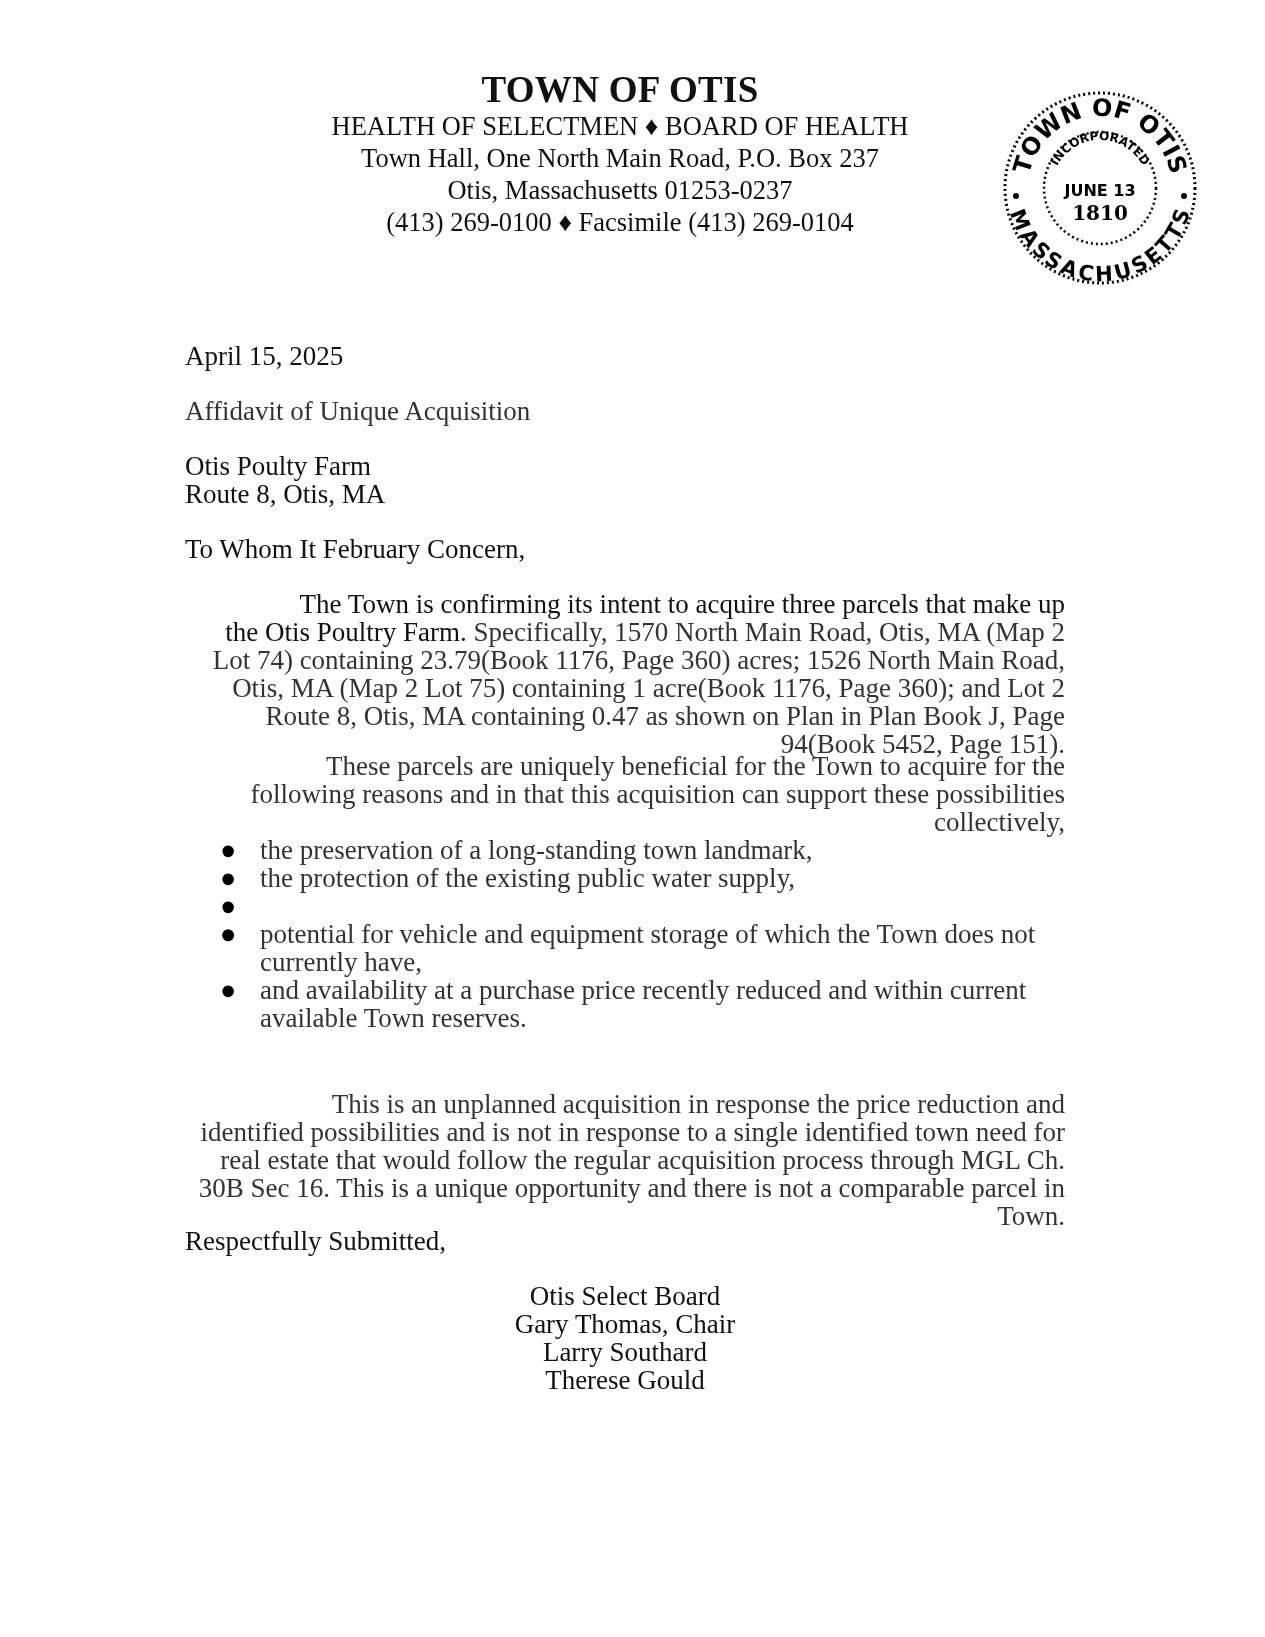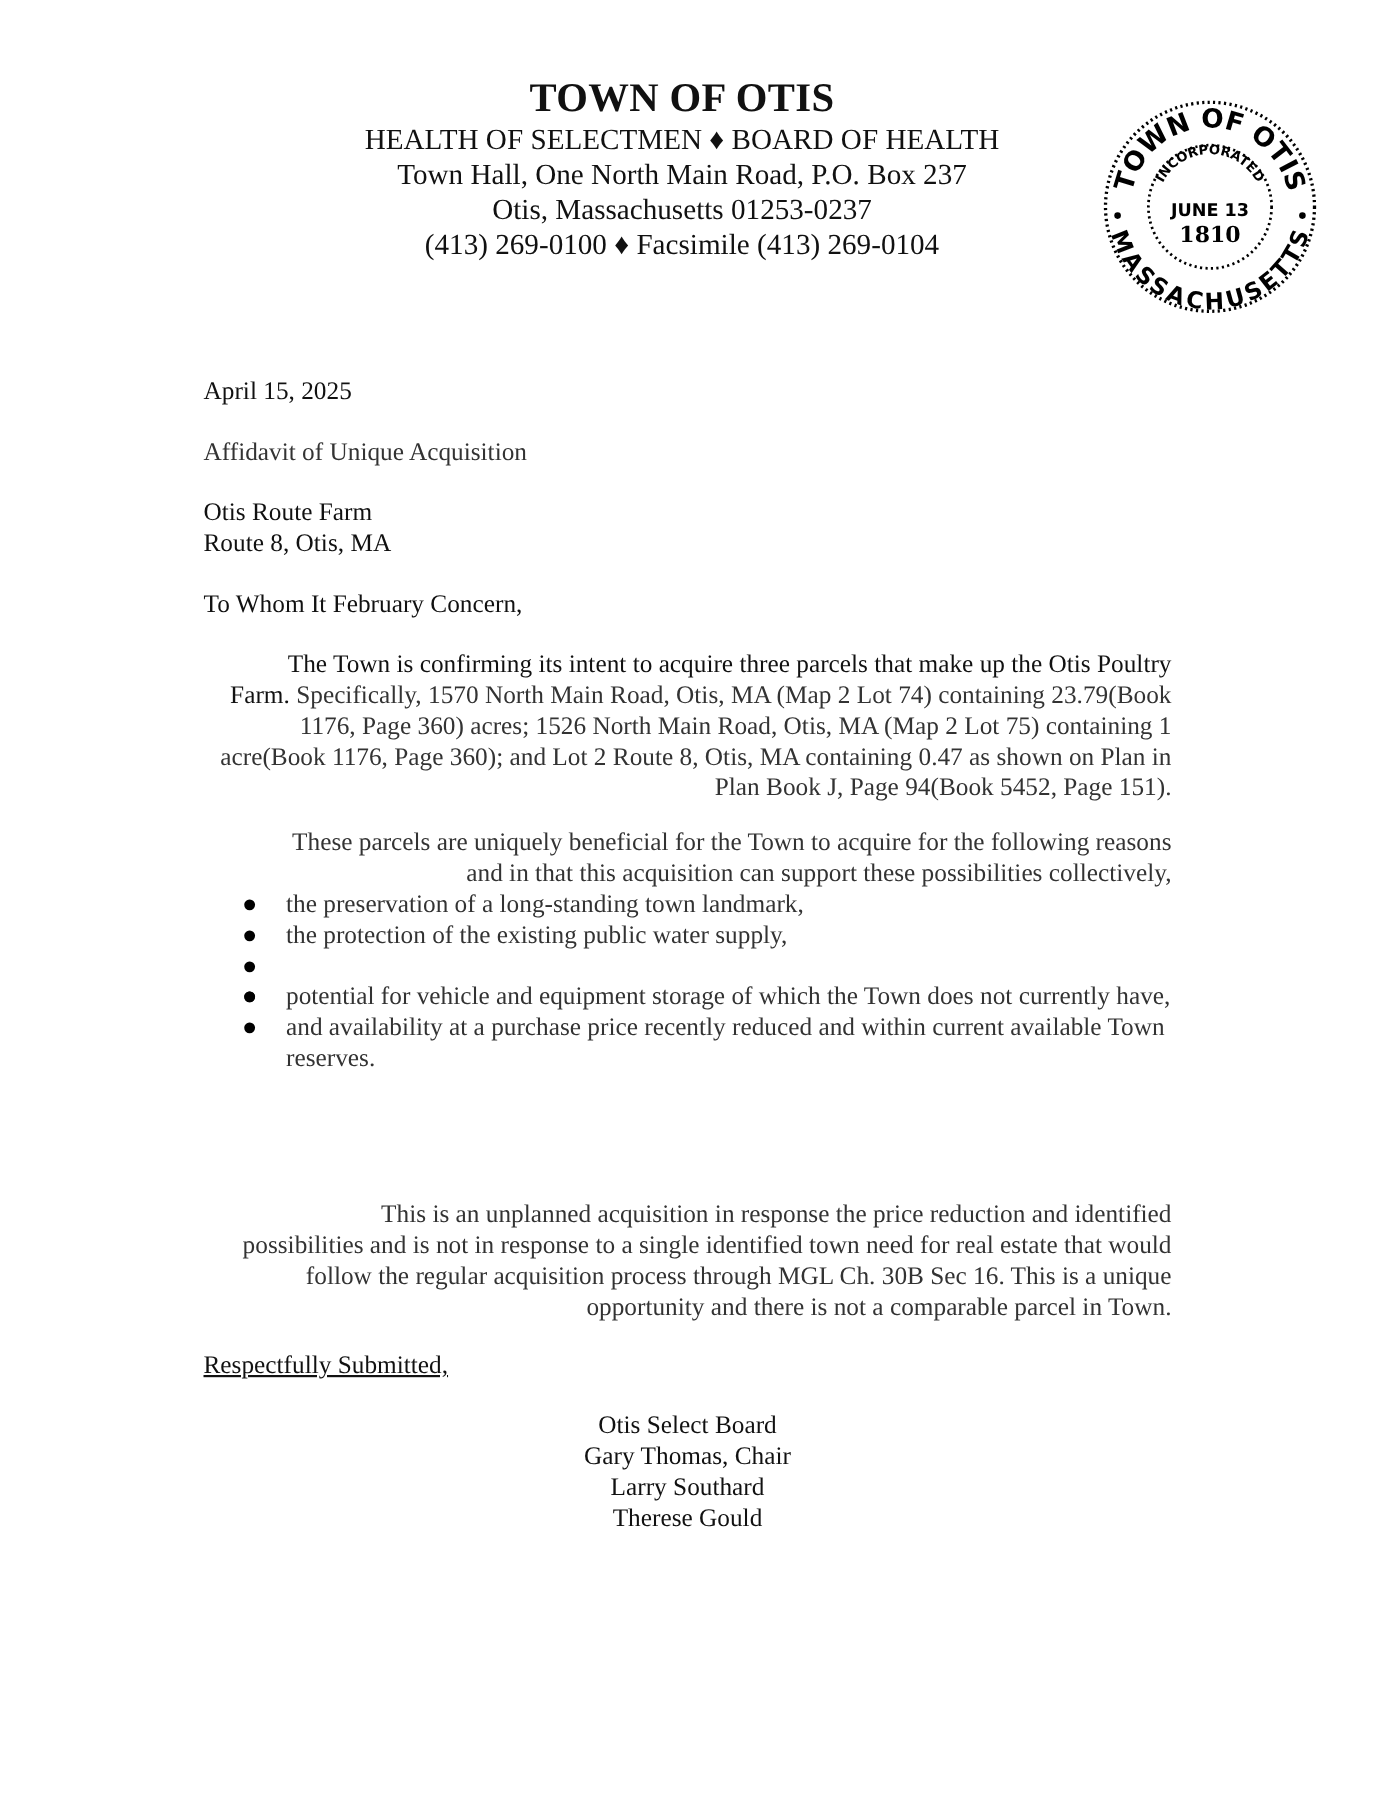--- a/index.html
+++ b/index.html
@@ -2,35 +2,35 @@
 <html><head>
 <meta charset="utf-8">
 <style>
   html, body { margin: 0; padding: 0; background: #ffffff; }
   body { width: 1265px; height: 1637px; position: relative; overflow: hidden;
          font-family: "Liberation Serif", "DejaVu Serif", serif; color: #111; }
   .letterhead { position: absolute; left: 290px; top: 70px; width: 660px; text-align: center; }
   .lh-title { font-size: 37px; font-weight: bold; line-height: 40px; letter-spacing: 0.3px; }
   .lh-line { font-size: 26.5px; line-height: 32px; }
   .seal { position: absolute; left: 1000px; top: 88px; width: 200px; height: 200px; }
-  .body-text { position: absolute; left: 185px; width: 880px; font-size: 23px; line-height: 28px; }
+  .body-text { position: absolute; left: 185px; width: 880px; font-size: 27px; line-height: 28px; }
   .para { margin: 0; }
   .indent { text-indent: 75px; text-align: right; }
   .sans-garamond { font-family: "Liberation Serif", serif; color: #333; }
   .date { top: 342px; }
   .subject { top: 397px; }
   .addr { top: 452px; }
   .greet { top: 535px; }
   .p1 { top: 590px; }
   .p2 { top: 752px; }
   ul.reasons { margin: 0; padding-left: 75px; list-style: none; }
   ul.reasons li { position: relative; padding-left: 0; }
   ul.reasons li .bullet { position: absolute; left: -40px; top: 0; color: #000; }
   .p3 { top: 1090px; }
-  .closing { top: 1227px; text-decoration: underline; }
+  .closing { top: 1227px; }
   .sig { top: 1282px; text-align: center; }
 </style>
 </head>
 <body>
 
 <div class="letterhead">
   <div class="lh-title">TOWN OF OTIS</div>
   <div class="lh-line">HEALTH OF SELECTMEN ♦ BOARD OF HEALTH</div>
   <div class="lh-line">Town Hall, One North Main Road, P.O. Box 237</div>
   <div class="lh-line">Otis, Massachusetts 01253-0237</div>
@@ -59,21 +59,21 @@
     <circle cx="184" cy="108" r="3" fill="#000"></circle>
     <text x="100" y="108" text-anchor="middle" font-family="DejaVu Sans, sans-serif" font-weight="bold" font-size="16" fill="#000">JUNE 13</text>
     <text x="100" y="132" text-anchor="middle" font-family="DejaVu Serif, serif" font-weight="bold" font-size="20" fill="#000">1810</text>
   </svg>
 </div>
 
 <div class="body-text date">April 15, 2025</div>
 <div class="body-text subject sans-garamond">Affidavit of Unique Acquisition</div>
 
 <div class="body-text addr">
-  <div>Otis Route Farm</div>
+  <div>Otis Poulty Farm</div>
   <div>Route 8, Otis, MA</div>
 </div>
 
 <div class="body-text greet">To Whom It February Concern,</div>
 
 <p class="body-text para indent p1">
   <span>The Town is confirming its intent to acquire three parcels that make up the Otis Poultry Farm.</span><span class="sans-garamond"> Specifically, 1570 North Main Road, Otis, MA (Map 2 Lot 74) containing 23.79(Book 1176, Page 360) acres; 1526 North Main Road, Otis, MA (Map 2 Lot 75) containing 1 acre(Book 1176, Page 360); and Lot 2 Route 8, Otis, MA containing 0.47 as shown on Plan in Plan Book J, Page 94(Book 5452, Page 151).</span>
 </p>
 
 <div class="body-text p2 sans-garamond">

